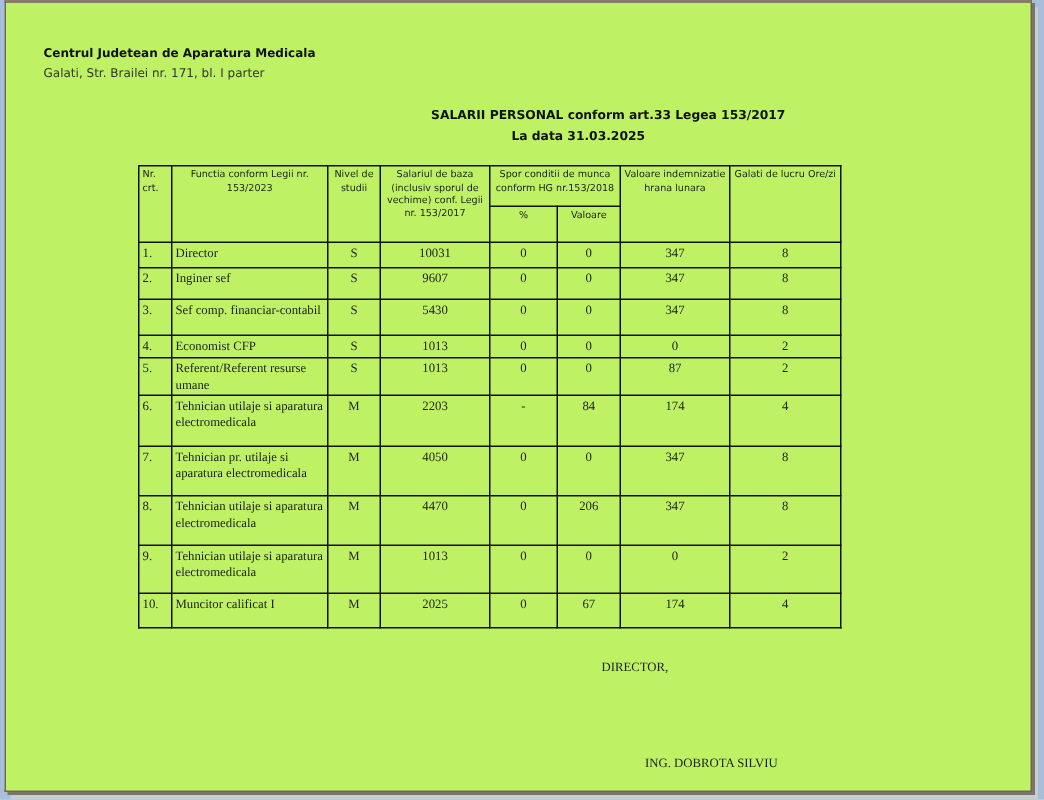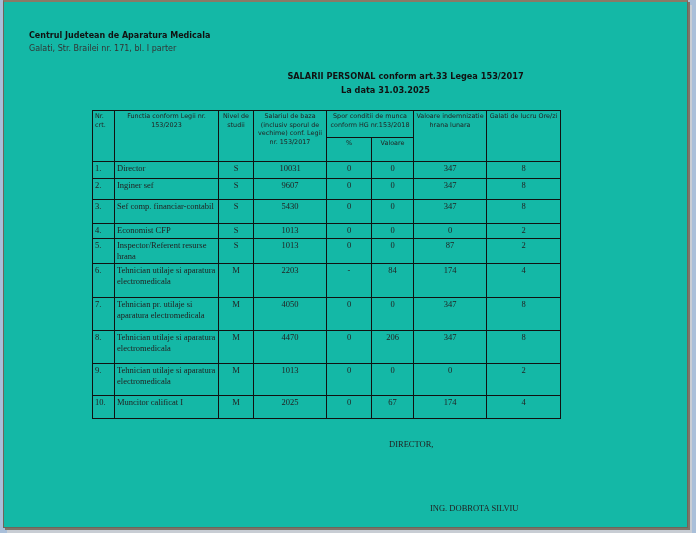--- a/index.html
+++ b/index.html
@@ -3,21 +3,21 @@
 <meta charset="utf-8">
 <style>
   html, body { margin:0; padding:0; }
   body {
     width:696px; height:533px; overflow:hidden; position:relative;
     background:#a9bfd9;
     font-family:"Liberation Sans", sans-serif;
   }
   .page {
     position:absolute; left:3px; top:0; width:683px; height:525px;
-    background:#14b8a6;
+    background:#bef264;
     border:1px solid #6f655a;
     border-top:2px solid #8a7a66;
     box-shadow: 2px 2px 0 #7d7468, 4px 5px 0 #c8cdd4;
   }
   .org {
     position:absolute; left:25px; top:28px;
     font-size:8px; line-height:12.5px; color:#333;
     font-family:"DejaVu Sans", sans-serif;
   }
   .org .name { font-weight:bold; color:#111; }
@@ -121,21 +121,21 @@
           <td class="l">Economist CFP</td>
           <td class="c">S</td>
           <td class="c">1013</td>
           <td class="c">0</td>
           <td class="c">0</td>
           <td class="c">0</td>
           <td class="c">2</td>
         </tr>
         <tr style="height: 25px;">
           <td class="l">5.</td>
-          <td class="l">Inspector/Referent resurse hrana</td>
+          <td class="l">Referent/Referent resurse umane</td>
           <td class="c">S</td>
           <td class="c">1013</td>
           <td class="c">0</td>
           <td class="c">0</td>
           <td class="c">87</td>
           <td class="c">2</td>
         </tr>
         <tr style="height: 34px;">
           <td class="l">6.</td>
           <td class="l">Tehnician utilaje si aparatura electromedicala</td>
@@ -182,15 +182,15 @@
           <td class="c">M</td>
           <td class="c">2025</td>
           <td class="c">0</td>
           <td class="c">67</td>
           <td class="c">174</td>
           <td class="c">4</td>
         </tr>
       </tbody>
   </table>
 
-  <div class="sig" style="left:385px; top:437px;">DIRECTOR,</div>
+  <div class="sig" style="left:397px; top:437px;">DIRECTOR,</div>
   <div class="sig" style="left:426px; top:461px;margin-top:40px;">ING. DOBROTA  SILVIU</div>
 </div>
 
 </body></html>

